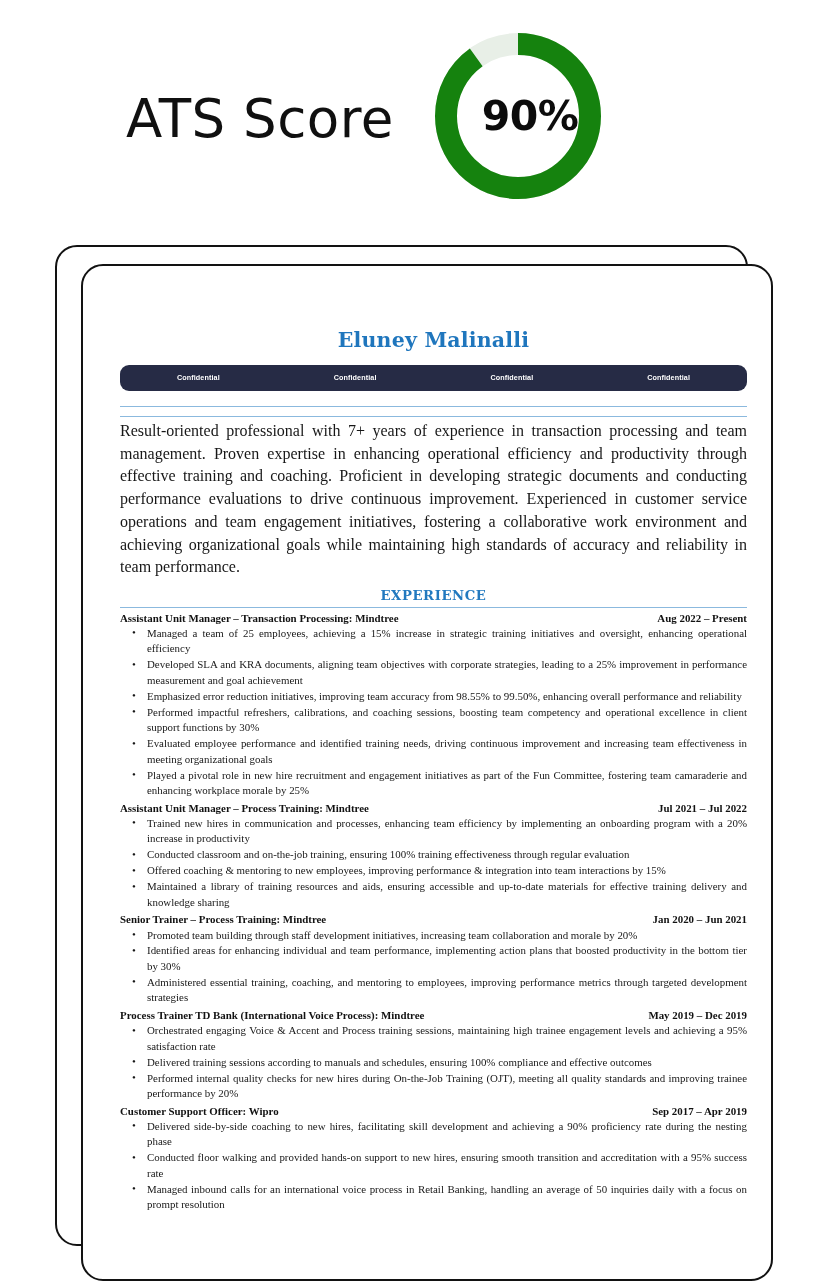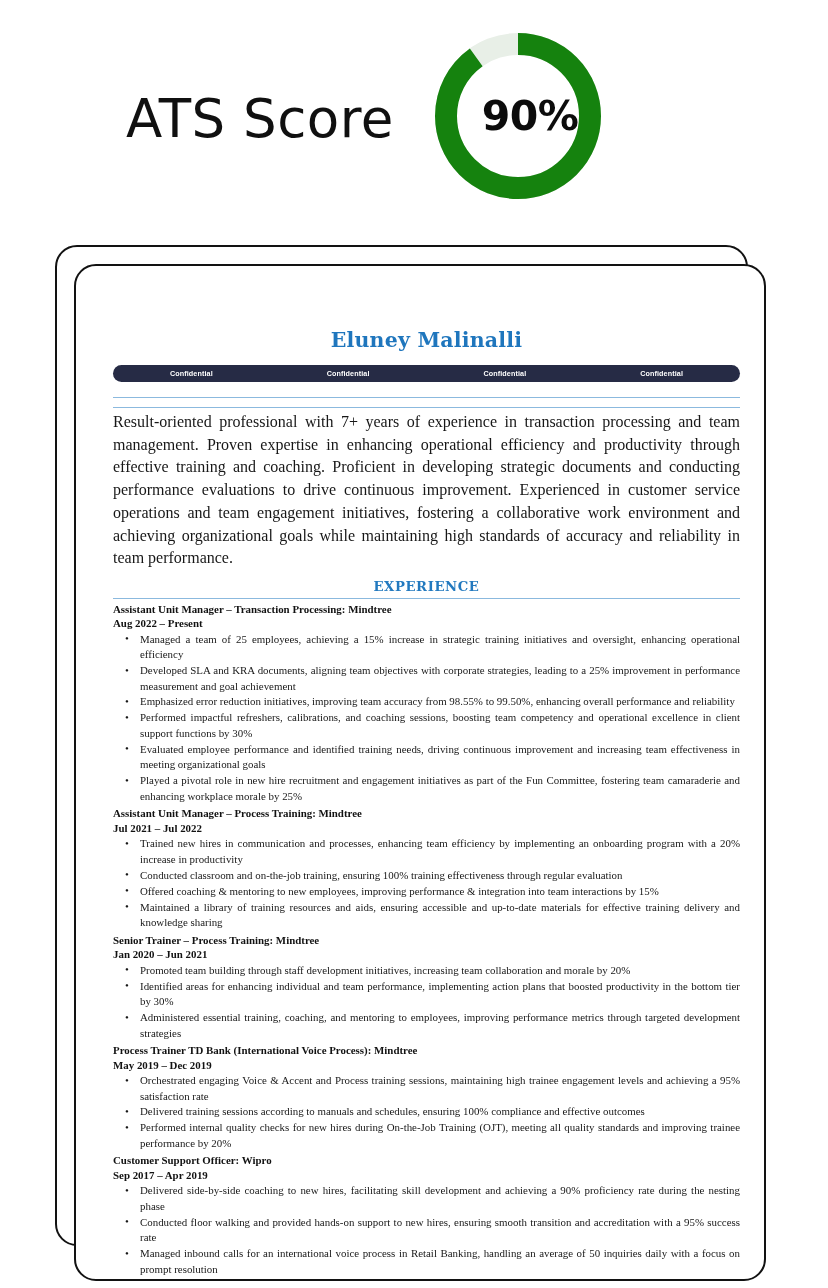--- a/index.html
+++ b/index.html
@@ -79,21 +79,21 @@
     top: 13px;
     width: 693px;
     height: 1001px;
     border: 2.2px solid #121212;
     border-radius: 22px;
     background: #ffffff;
     box-sizing: border-box;
   }
   .card-front {
     position: absolute;
-    left: 74px;
+    left: 81px;
     top: 32px;
     width: 692px;
     height: 1017px;
     border: 2.2px solid #121212;
     border-radius: 22px;
     background: #ffffff;
     box-sizing: border-box;
     overflow: hidden;
   }
 
@@ -114,21 +114,21 @@
     font-weight: 700;
     color: #1f76bd;
     letter-spacing: 0.2px;
     line-height: 1.2;
     margin: 0 0 12px 0;
   }
   .confidential-bar {
     display: flex;
     background: #262b45;
     border-radius: 9px;
-    height: 17px;
+    height: 26px;
     align-items: center;
     margin: 0 0 0 0;
   }
   .confidential-cell {
     flex: 1 1 0;
     text-align: center;
     font-family: "Liberation Sans", sans-serif;
     font-size: 7.2px;
     font-weight: 700;
     color: #ffffff;
@@ -167,21 +167,20 @@
     margin: 0;
   }
 
   .job {
     margin-top: 2px;
   }
   .job-head {
     display: flex;
     align-items: baseline;
     justify-content: space-between;
-    flex-direction: column;
   }
   .job-title {
     font-family: "Liberation Serif", serif;
     font-size: 10.9px;
     font-weight: 700;
     color: #121212;
     line-height: 1.35;
   }
   .job-dates {
     font-family: "Liberation Serif", serif;

